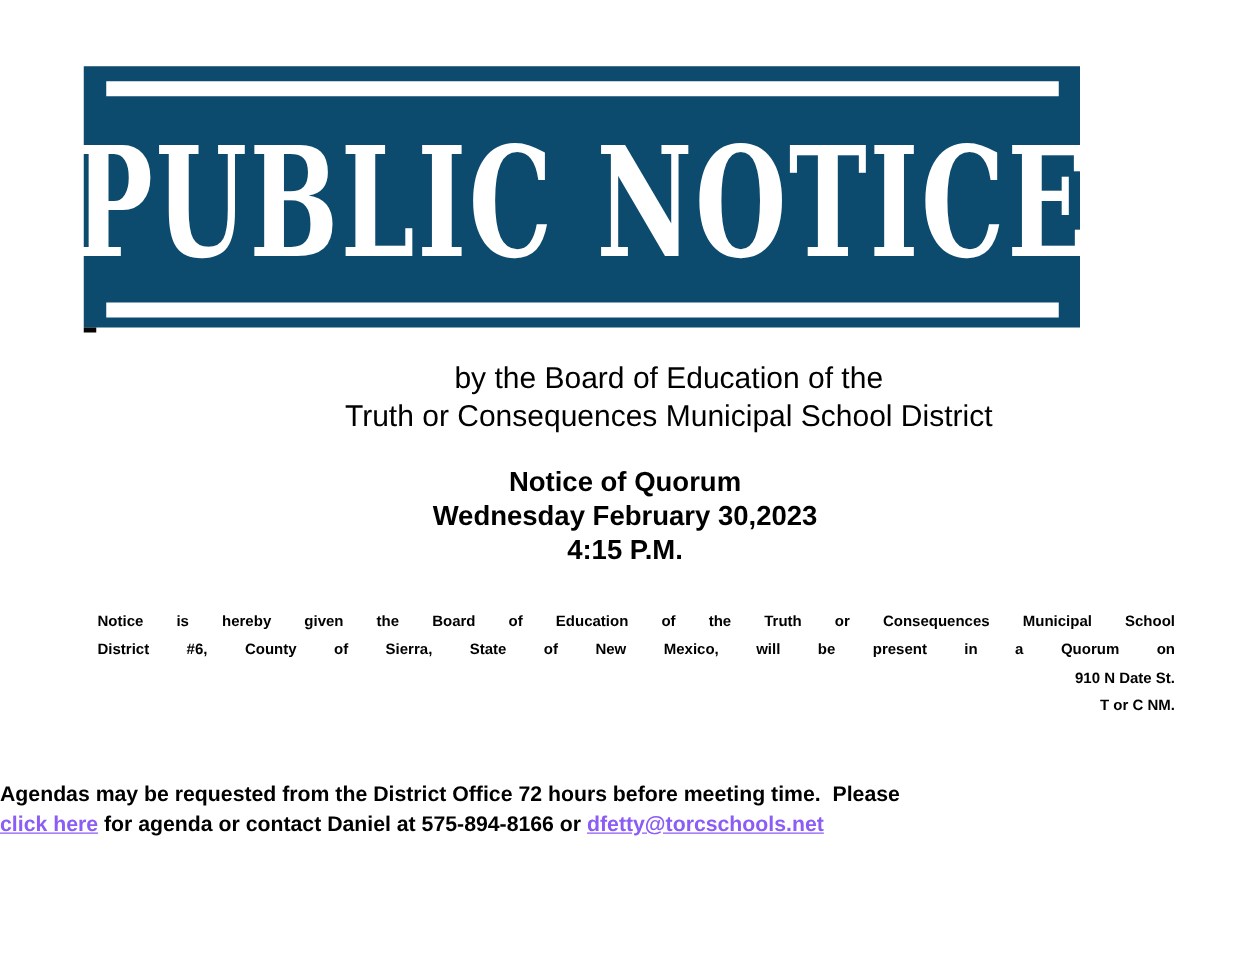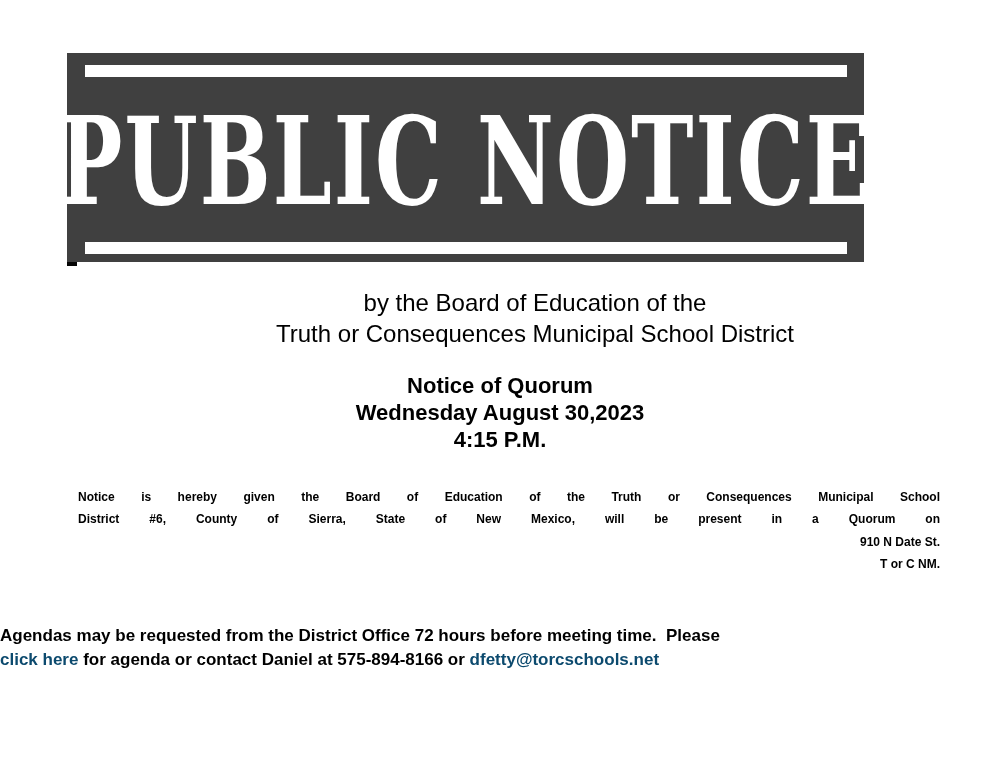--- a/index.html
+++ b/index.html
@@ -20,21 +20,21 @@
     inset: 0;
   }
 
   
   .banner {
     position: absolute;
     left: 67px;
     top: 53px;
     width: 797px;
     height: 209px;
-    background: #404040;
+    background: #0c4a6e;
     display: flex;
     align-items: center;
     justify-content: center;
   }
   .banner::after {               
     content: "";
     position: absolute;
     left: 0;
     top: 100%;
     width: 10px;
@@ -113,21 +113,22 @@
     top: 624px;
     left: 0;
     width: 100%;
     text-align: left;
     font-size: 17px;
     font-weight: 700;
     line-height: 24px;
   }
   .footer .preserve { white-space: pre-wrap; }
   .footer a {
-    color: #0c4a6e;
+    color: #8b5cf6;
+    text-decoration: underline;
     cursor: pointer;
   }
 </style>
 </head>
 <body>
 
 <div class="page">
 
   <div class="banner">
     <div class="stripe top"></div>
@@ -135,21 +136,21 @@
     <div class="stripe bottom"></div>
   </div>
 
   <div class="intro">
     <div>by the Board of Education of the</div>
     <div>Truth or Consequences Municipal School District</div>
   </div>
 
   <div class="quorum">
     <div>Notice of Quorum</div>
-    <div>Wednesday August 30,2023</div>
+    <div>Wednesday February 30,2023</div>
     <div>4:15 P.M.</div>
   </div>
 
   <div class="body-par">
     <div class="jline">Notice is hereby given the Board of Education of the Truth or Consequences Municipal School</div>
     <div class="jline">District #6, County of Sierra, State of New Mexico, will be present in a Quorum on</div>
     <div class="lline">910 N Date St.</div>
     <div class="lline">T or C NM.</div>
   </div>
 

